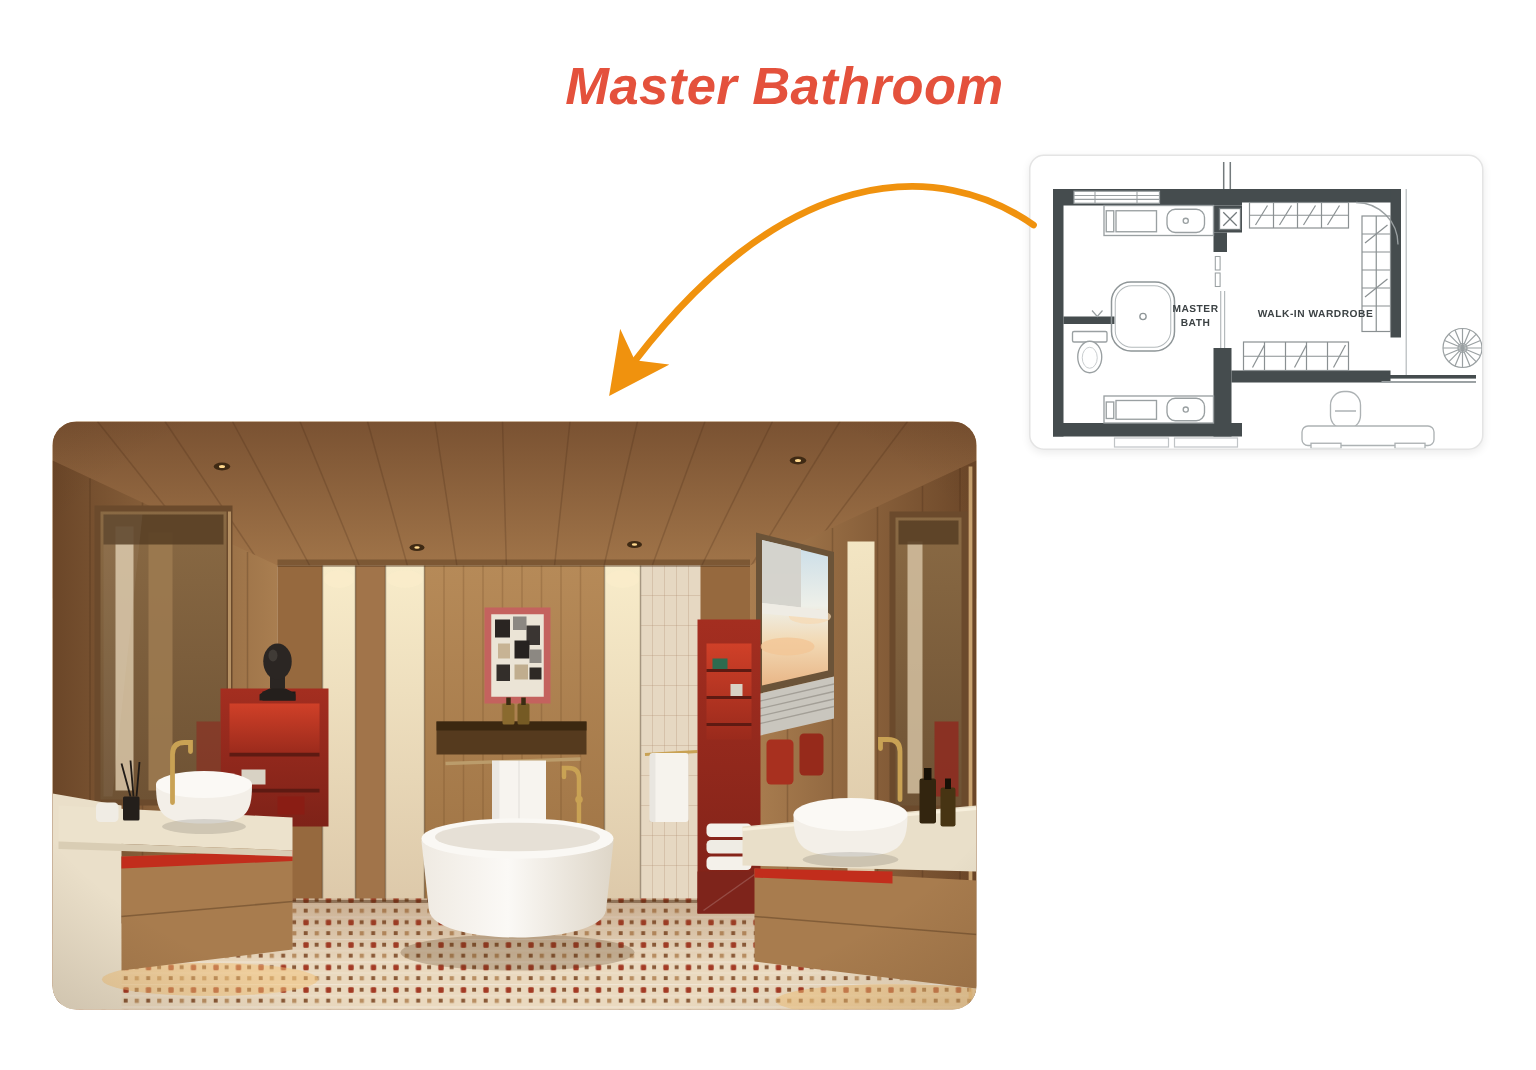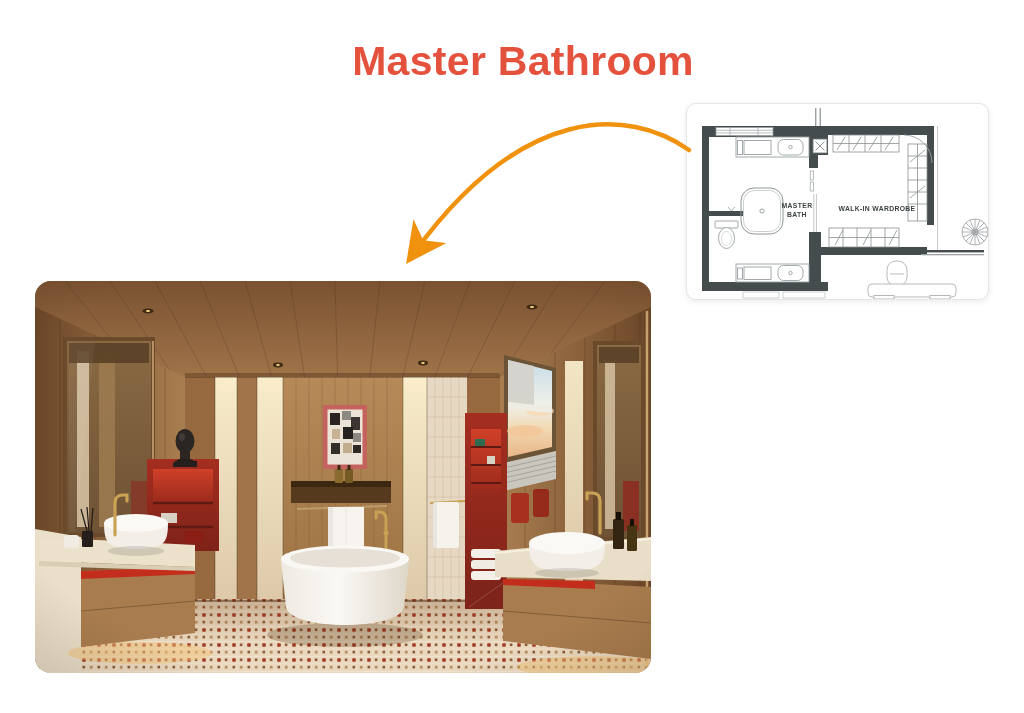--- a/index.html
+++ b/index.html
@@ -2,21 +2,21 @@
 <html><head>
 <meta charset="utf-8">
 <style>
   html,body{margin:0;padding:0}
   body{
     width:1024px;height:713px;position:relative;background:#ffffff;
     font-family:"Liberation Sans",sans-serif;overflow:hidden;
   }
   .title{
     position:absolute;left:523px;top:38px;transform:translateX(-50%);
-    font-size:41px;font-weight:600;color:#e4513c;letter-spacing:.3px;white-space:nowrap;
+    font-size:35px;font-weight:600;color:#e4513c;letter-spacing:.3px;white-space:nowrap;font-style:italic;
   }
   .arrow-layer{position:absolute;left:0;top:0;width:1024px;height:713px;pointer-events:none}
   .plan-card{
     position:absolute;left:686px;top:103px;width:301px;height:195px;
     background:#ffffff;border:1px solid #e4e4e4;border-radius:10px;
     box-shadow:0 2px 6px rgba(0,0,0,.08);overflow:hidden;
   }
   .plan-card svg,.photo-card svg{display:block;width:100%;height:100%}
   .photo-card{
     position:absolute;left:35px;top:281px;width:616px;height:392px;

